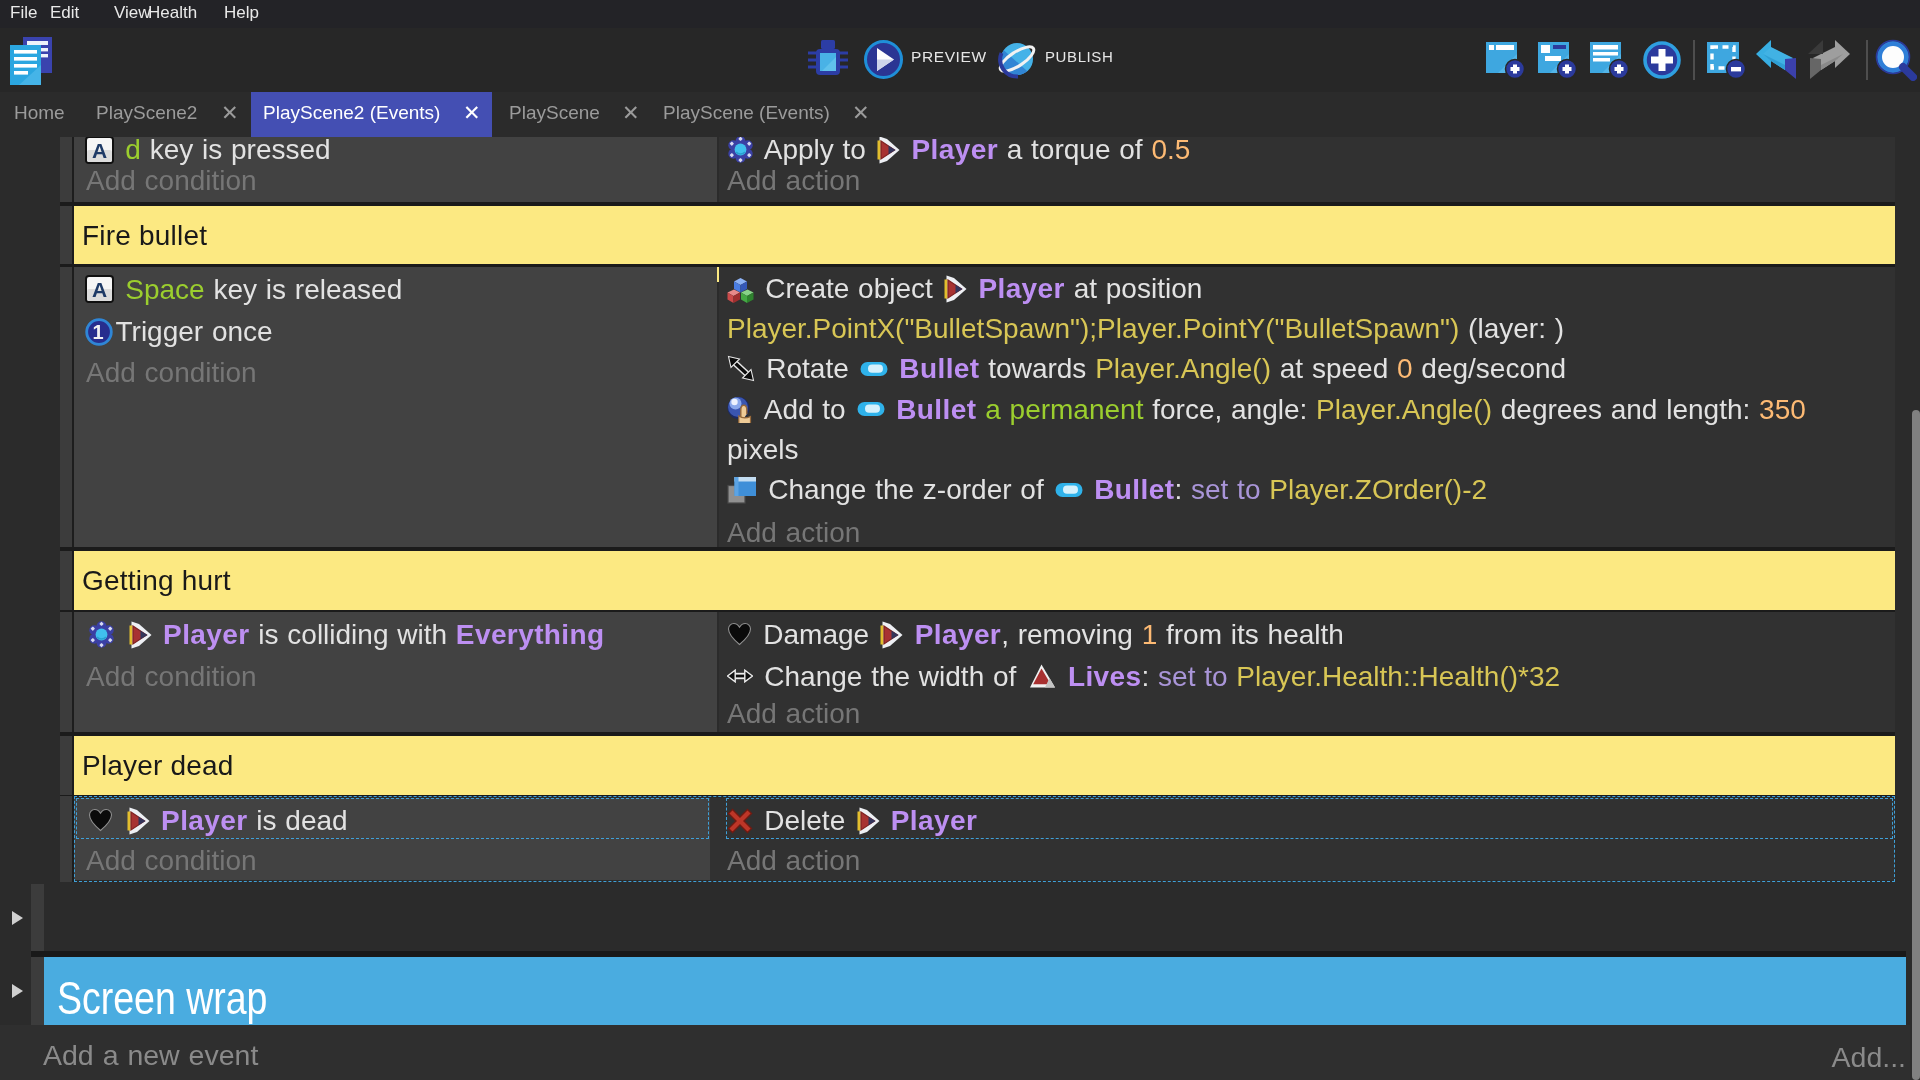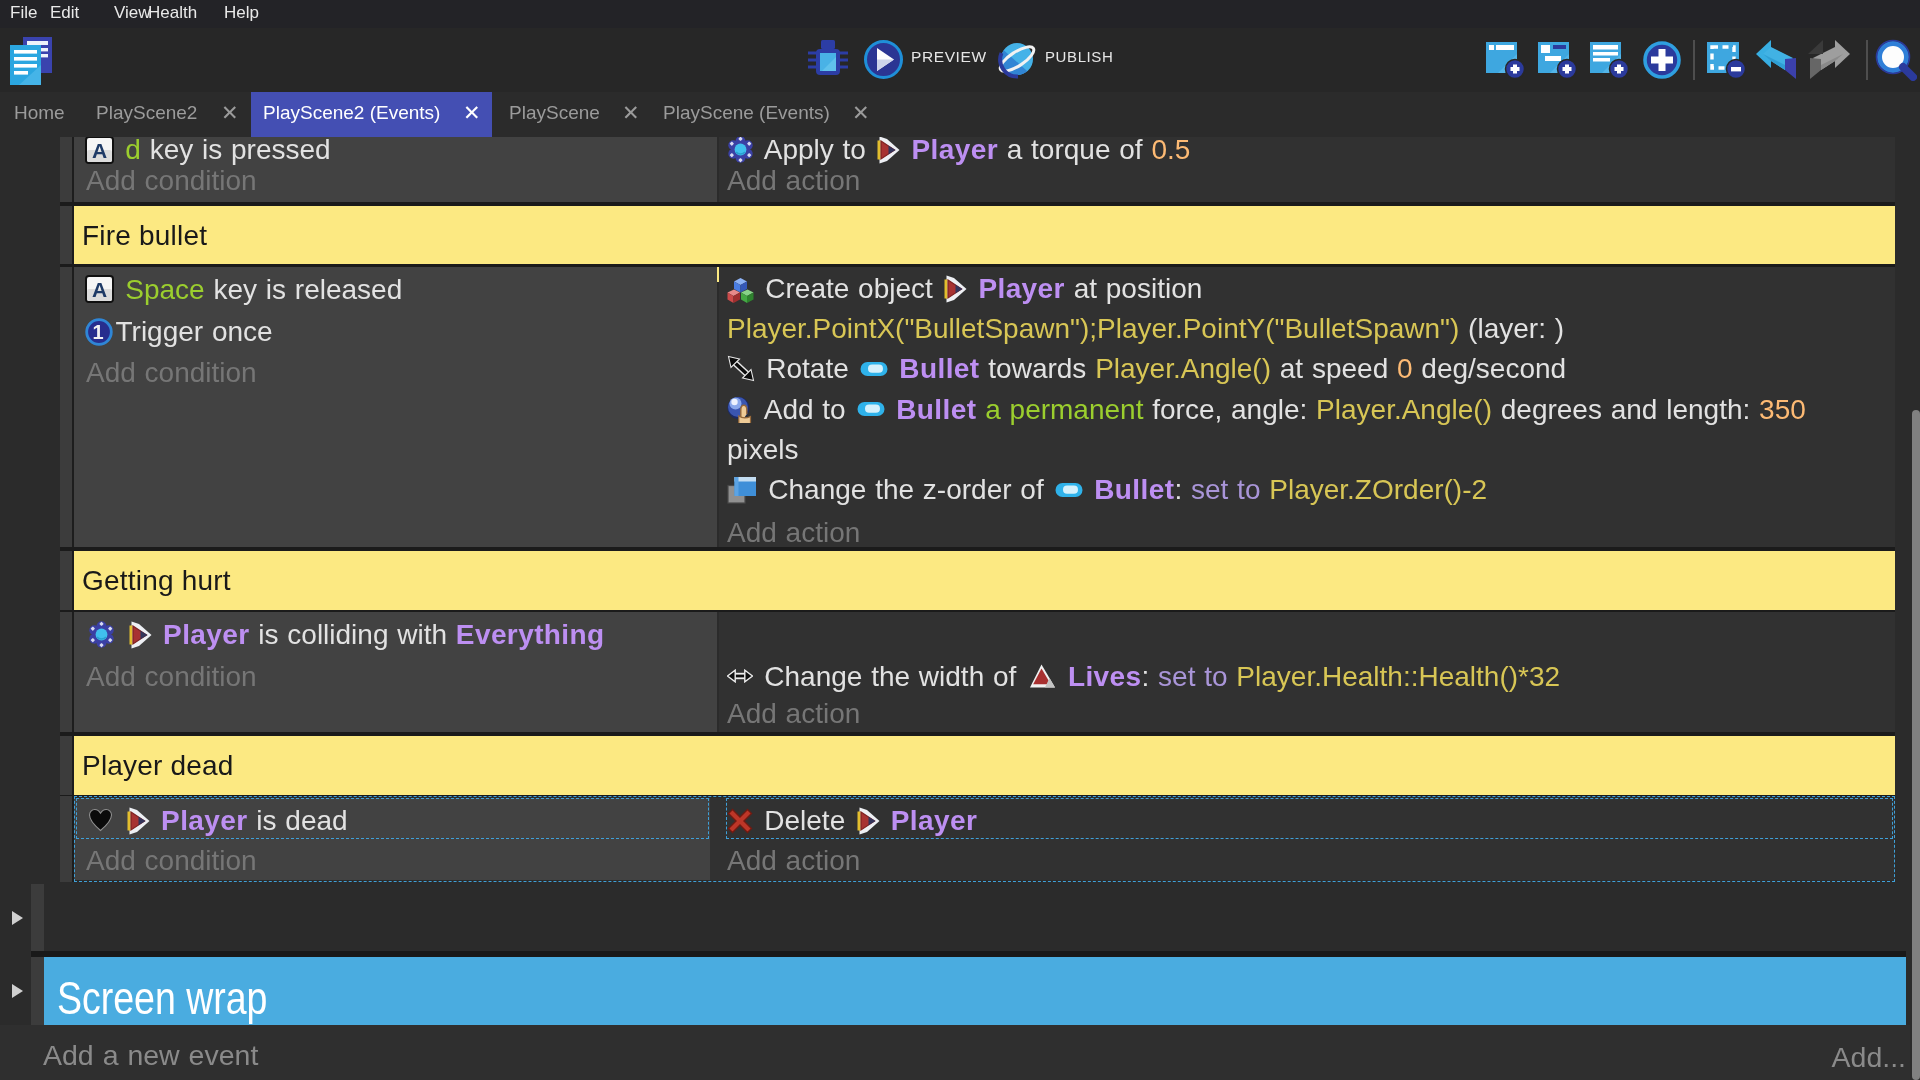--- a/index.html
+++ b/index.html
@@ -312,20 +312,28 @@
         </g>
         <circle cx="13.5" cy="13.5" r="5.9" fill="#40bfee"></circle>
         <path d="M9,16 A5.9,5.9 0 0 0 18,16" fill="none" stroke="#2a9fd0" stroke-width="1.5"></path>
       </svg> <svg width="23" height="28" viewBox="0 0 23 28">
         <polygon points="2.5,0.5 10,3 22.5,14 10,25 2.5,27.5" fill="#eef0f4"></polygon>
         <rect x="0.5" y="4.5" width="3" height="19" fill="#e2be2e"></rect>
         <polygon points="4,5 17.5,14 4,23" fill="#a83232" stroke="#7e2222" stroke-width="1.2"></polygon>
         <polygon points="11.5,9.8 18.5,14 11.5,18.2" fill="#34355a"></polygon>
       </svg> <span class="obj">Player</span> is colliding with <span class="obj">Everything</span></div>
   <div class="line ph" style="left:86px;top:520px">Add condition</div>
+  <div class="line" style="left:724.5px;top:478px"><svg width="25" height="25" viewBox="0 0 25 25">
+        <path d="M12.5 22.5 C4.2 15.5 1.5 10.5 1.5 7 C1.5 3.8 3.9 1.5 6.8 1.5 C9.1 1.5 11.1 2.9 12.5 5.2 C13.9 2.9 15.9 1.5 18.2 1.5 C21.1 1.5 23.5 3.8 23.5 7 C23.5 10.5 20.8 15.5 12.5 22.5 Z" fill="#0a0a0a" stroke="#8f8f8f" stroke-width="1.1"></path>
+      </svg> Damage <svg width="23" height="28" viewBox="0 0 23 28">
+        <polygon points="2.5,0.5 10,3 22.5,14 10,25 2.5,27.5" fill="#eef0f4"></polygon>
+        <rect x="0.5" y="4.5" width="3" height="19" fill="#e2be2e"></rect>
+        <polygon points="4,5 17.5,14 4,23" fill="#a83232" stroke="#7e2222" stroke-width="1.2"></polygon>
+        <polygon points="11.5,9.8 18.5,14 11.5,18.2" fill="#34355a"></polygon>
+      </svg> <span class="obj">Player</span>, removing <span class="num">1</span> from its health</div>
   <div class="line" style="left:724.5px;top:519.5px"><svg width="26" height="14" viewBox="0 0 26 14">
         <path d="M7,7 H19" stroke="#ececec" stroke-width="6.4"></path>
         <path d="M7,7 H19" stroke="#0f0f0f" stroke-width="2.8"></path>
         <polygon points="0.5,7 8.2,1.2 8.2,12.8" fill="#0f0f0f" stroke="#ececec" stroke-width="1.4"></polygon>
         <polygon points="25.5,7 17.8,1.2 17.8,12.8" fill="#0f0f0f" stroke="#ececec" stroke-width="1.4"></polygon>
       </svg> Change the width of <svg width="29" height="26" viewBox="0 0 29 26">
         <polygon points="13.5,1.5 27,24.5 2,24.5" fill="#f1f1f1"></polygon>
         <polygon points="13.5,5.5 22.8,21.2 5.2,21.2" fill="#a83030"></polygon>
         <polygon points="17,24.5 27,24.5 21.5,15" fill="#c4c4c4"></polygon>
       </svg> <span class="obj">Lives</span>: <span class="lav">set to</span> <span class="yel">Player.Health::Health()*32</span></div>

